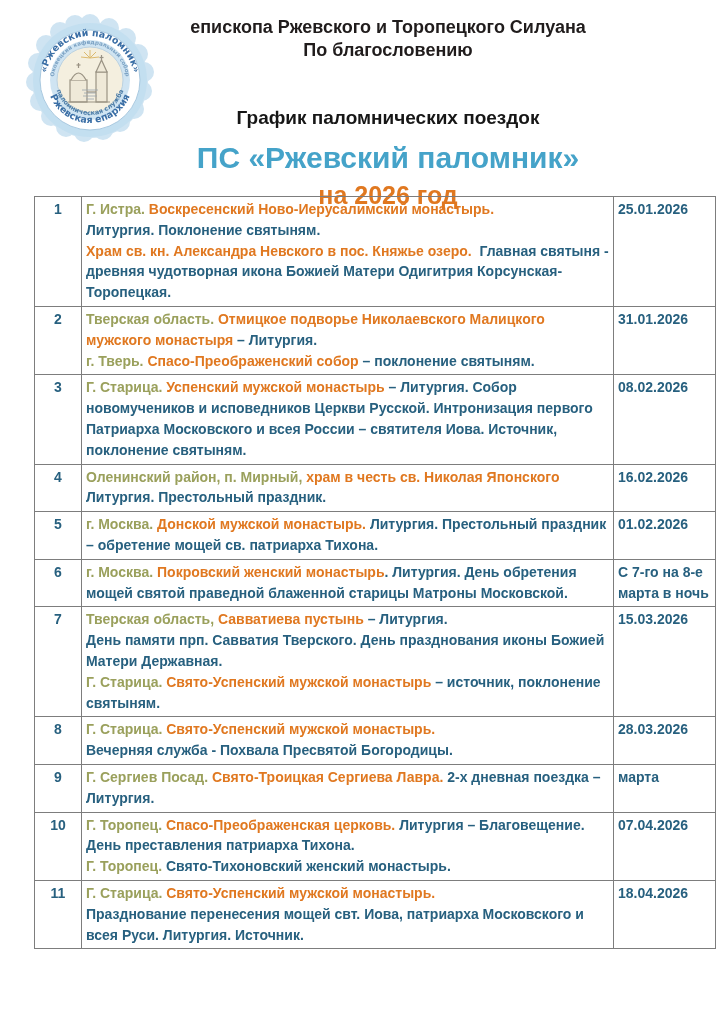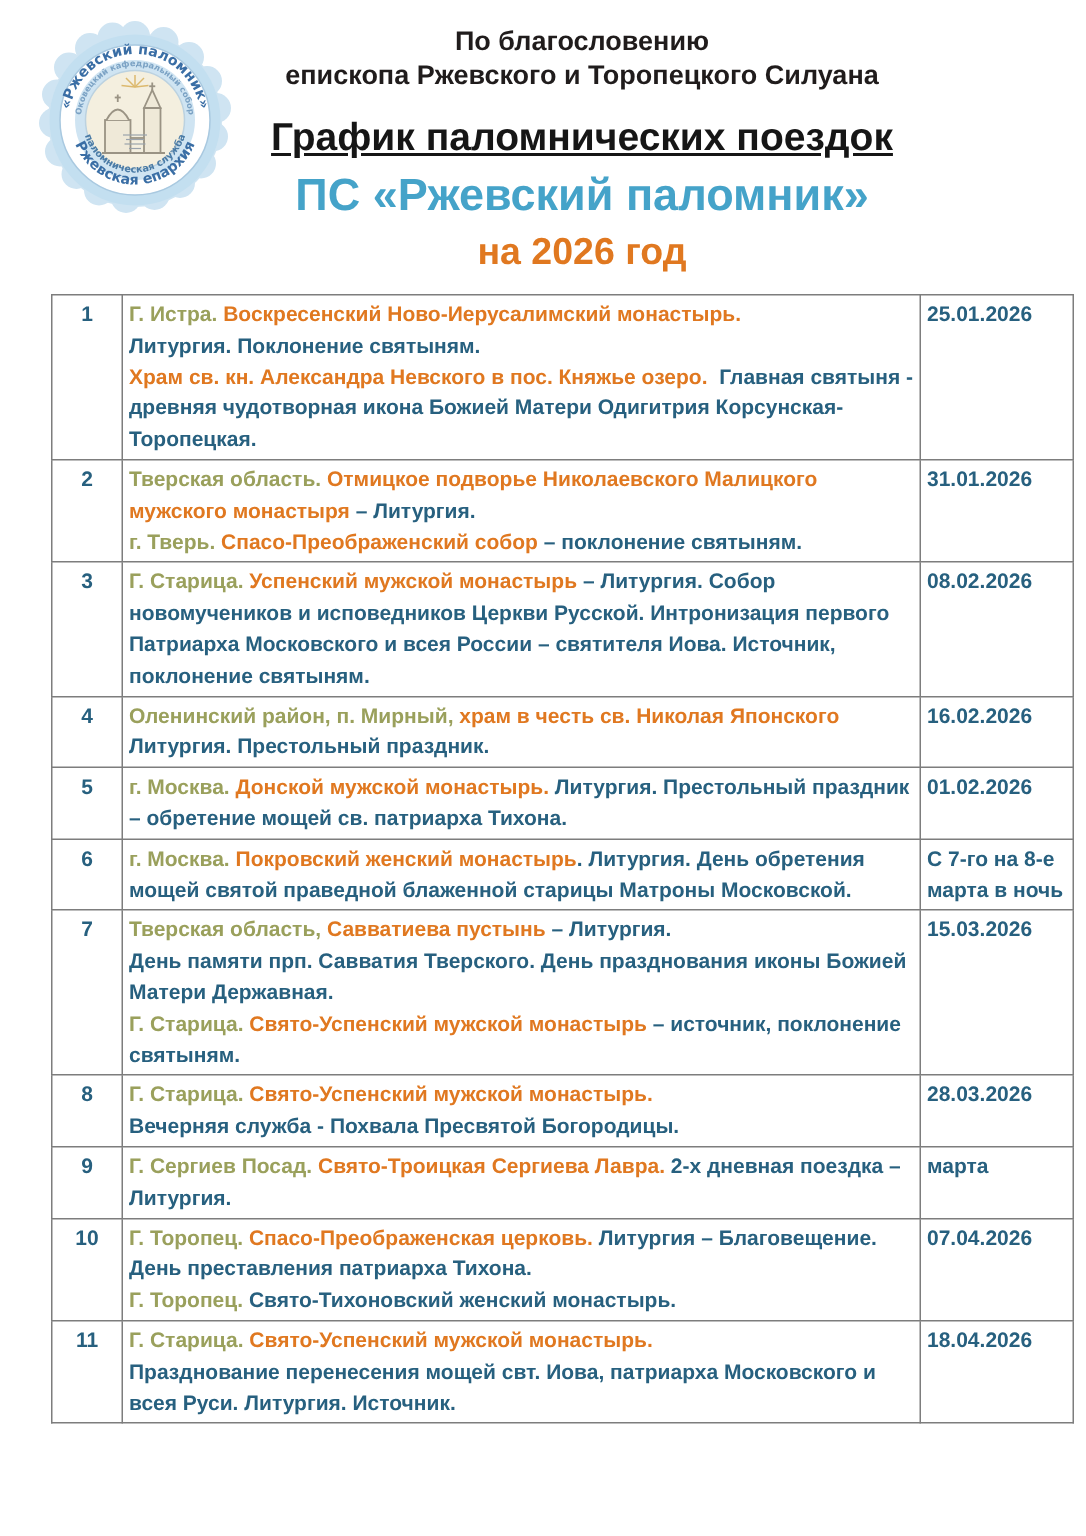--- a/index.html
+++ b/index.html
@@ -9,21 +9,21 @@
     overflow:hidden;
   }
   .logo{position:absolute;left:26px;top:14px;width:128px;height:138px;}
   .header{
     position:absolute;left:64px;top:16px;width:648px;text-align:center;
   }
   .blessing{
     color:#201c1c;font-weight:bold;font-size:18px;line-height:23px;
   }
   .doc-title{
-    margin-top:13px;color:#161616;font-weight:bold;font-size:26px;line-height:32px;text-decoration:underline;
+    margin-top:40px;color:#161616;font-weight:bold;font-size:19px;line-height:32px;
   }
   .doc-subtitle{
     margin-top:5px;color:#45a3c9;font-weight:bold;font-size:30px;line-height:38px;
   }
   .doc-year{
     margin-top:3px;color:#e07820;font-weight:bold;font-size:25px;line-height:30px;
   }
   table.schedule{
     position:absolute;left:34px;top:196px;width:674px;
     border-collapse:collapse;table-layout:fixed;
@@ -114,22 +114,22 @@
     <text font-family="DejaVu Sans, sans-serif" font-size="5.5" font-weight="bold" fill="#7ba2c4">
       <textPath href="#arcTopInner" startOffset="50%" text-anchor="middle">Оковецкий кафедральный собор</textPath>
     </text>
     <text font-family="DejaVu Sans, sans-serif" font-size="6.5" font-weight="bold" fill="#4a7ba6">
       <textPath href="#arcBottomInner" startOffset="50%" text-anchor="middle">паломническая служба</textPath>
     </text>
   </svg>
 </div>
 
 <div class="header">
+  <div class="blessing">епископа Ржевского и Торопецкого Силуана</div>
   <div class="blessing">По благословению</div>
-  <div class="blessing">епископа Ржевского и Торопецкого Силуана</div>
   <div class="doc-title">График паломнических поездок</div>
   <div class="doc-subtitle">ПС «Ржевский паломник»</div>
   <div class="doc-year">на 2026 год</div>
 </div>
 
 <table class="schedule">
   <tbody>
       <tr>
         <td class="cell-num">1</td>
         <td class="cell-desc"><span class="seg-loc">Г. Истра. </span><span class="seg-site">Воскресенский Ново-Иерусалимский монастырь.</span><br><span class="seg-body">Литургия. Поклонение святыням.</span><br><span class="seg-site">Храм св. кн. Александра Невского в пос. Княжье озеро.</span><span class="seg-body">&nbsp;&nbsp;Главная святыня - древняя чудотворная икона Божией Матери Одигитрия Корсунская-Торопецкая.</span></td>

